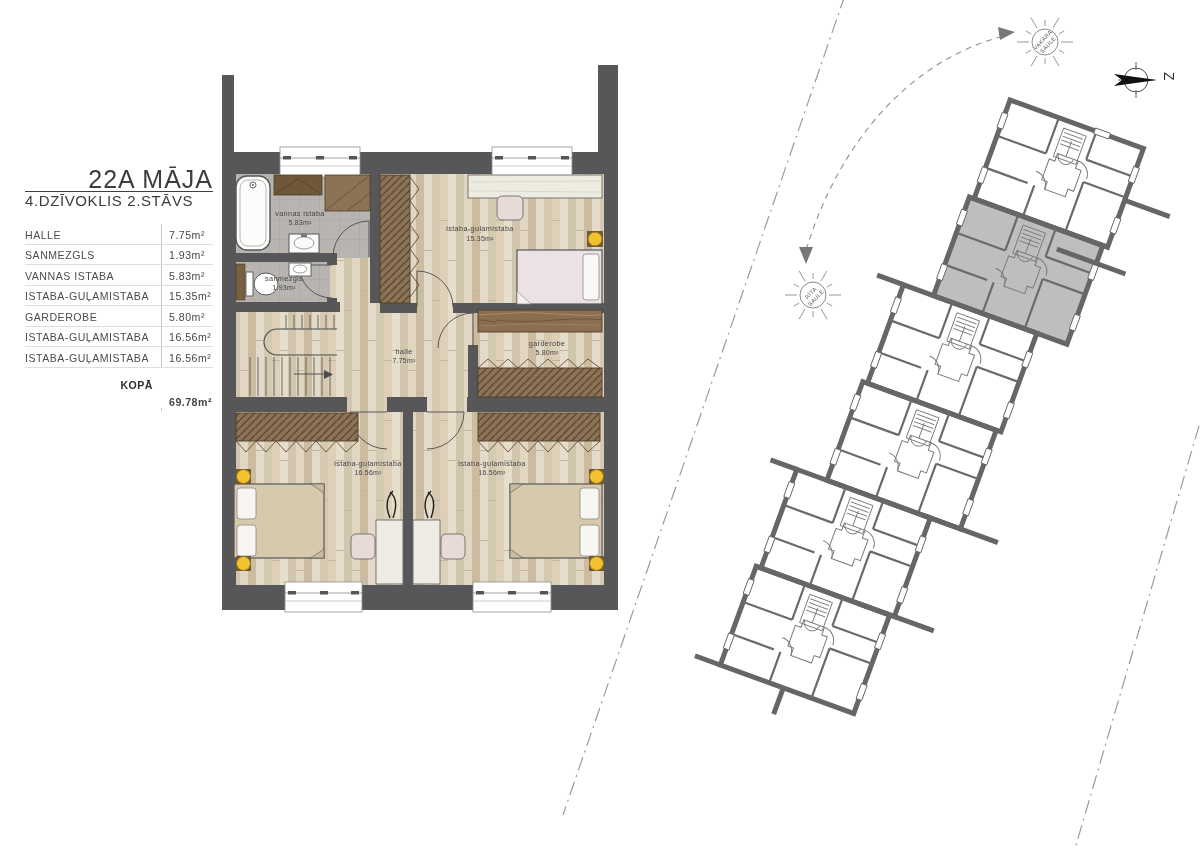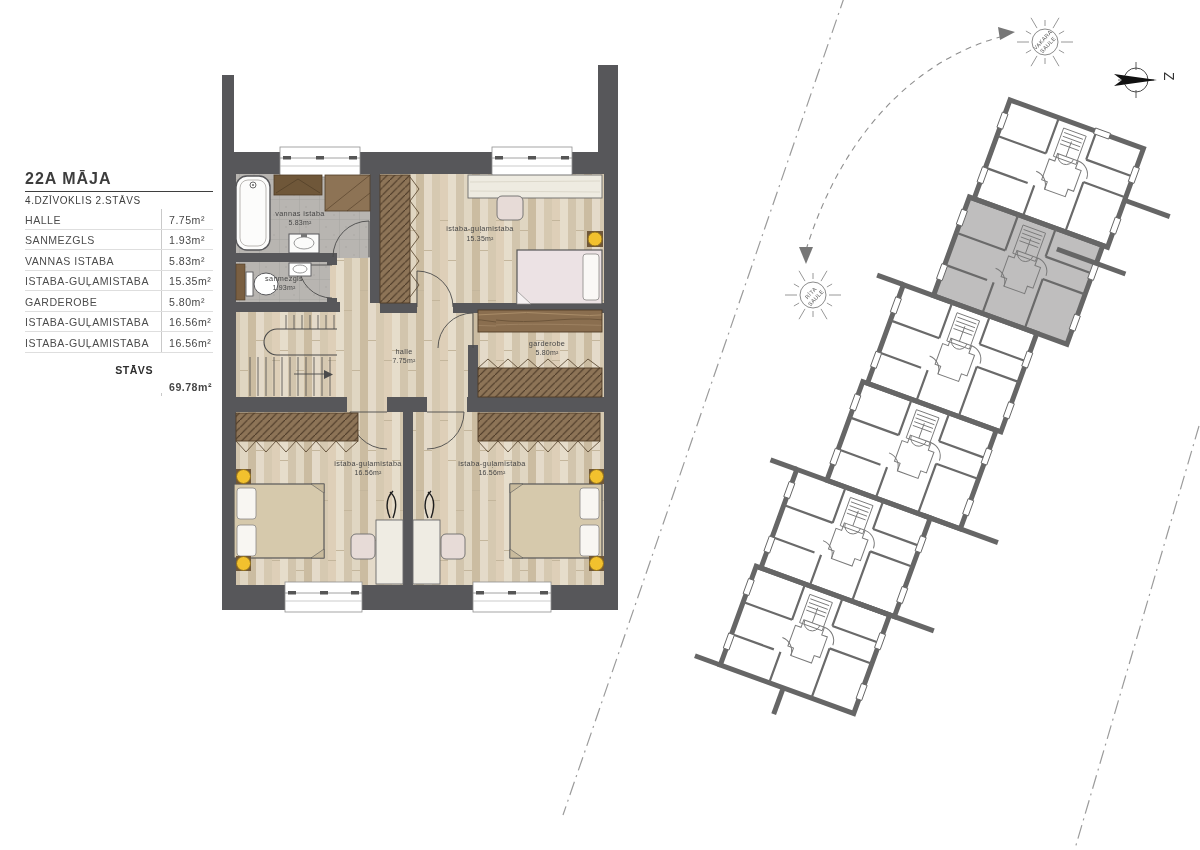--- a/index.html
+++ b/index.html
@@ -1,22 +1,22 @@
 <!DOCTYPE html>
 <html><head>
 <meta charset="utf-8">
 <style>
   html,body{margin:0;padding:0;background:#ffffff;}
   #canvas{position:relative;width:1200px;height:850px;background:#ffffff;overflow:hidden;
           font-family:"Liberation Sans", sans-serif;}
   
   #legend{position:absolute;left:25px;top:168px;width:188px;color:#3d3d3d;}
-  #legend .title{font-size:16px;font-weight:700;letter-spacing:1px;line-height:22px;}
+  #legend .title{font-size:25px;font-weight:400;letter-spacing:1px;line-height:22px;text-align:right;}
   #legend .title-rule{border:0;border-top:1.5px solid #3f3f3f;margin:1px 0 1px 0;}
-  #legend .subtitle{font-size:10px;font-weight:500;letter-spacing:.6px;line-height:16px;}
+  #legend .subtitle{font-size:15px;font-weight:500;letter-spacing:.6px;line-height:16px;margin-bottom:15px;}
   .arow{display:flex;align-items:stretch;border-bottom:1px solid #dedede;height:19.5px;
         font-size:10.6px;letter-spacing:.5px;color:#4c4c4c;}
   .arow .lab{flex:1;display:flex;align-items:flex-end;padding-bottom:3px;}
   .arow .val{width:44px;border-left:1px solid #c9c9c9;display:flex;align-items:flex-end;
              padding:0 0 3px 7px;color:#474747;}
   .arow.total{border-bottom:none;margin-top:5px;height:21px;font-weight:700;color:#2e2e2e;}
   .arow.total .lab{justify-content:flex-end;padding-right:8px;}
   .arow.total .val{font-weight:700;margin-top:35px;}
   svg{position:absolute;display:block;}
   text{font-family:"Liberation Sans", sans-serif;}
@@ -57,21 +57,21 @@
     </div>
     <div class="arow">
       <span class="lab">ISTABA-GUĻAMISTABA</span>
       <span class="val">16.56m²</span>
     </div>
     <div class="arow">
       <span class="lab">ISTABA-GUĻAMISTABA</span>
       <span class="val">16.56m²</span>
     </div>
     <div class="arow total">
-      <span class="lab">STĀVS</span>
+      <span class="lab">KOPĀ</span>
       <span class="val">69.78m²</span>
     </div>
   </div>
 
   <svg style="left:218px;top:60px;" width="404" height="555" viewBox="218 60 404 555">
     <defs>
       <pattern id="wood" width="56" height="200" patternUnits="userSpaceOnUse">
         <rect width="56" height="200" fill="#ddd3bf"></rect>
         <rect x="0" width="8" height="200" fill="#e6ddcb"></rect>
         <rect x="8" width="8" height="200" fill="#d2c5ad"></rect>

